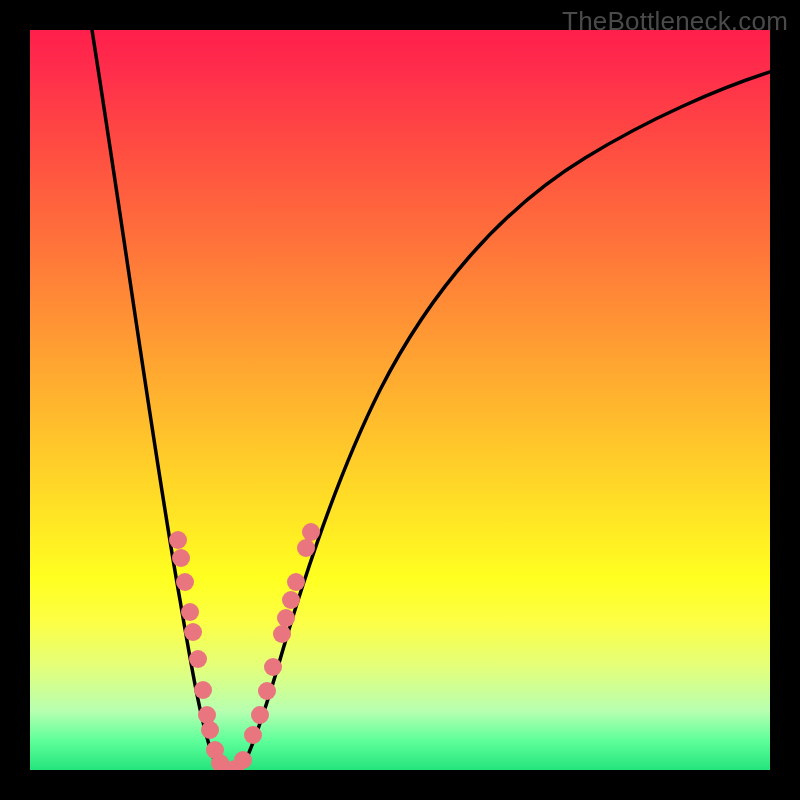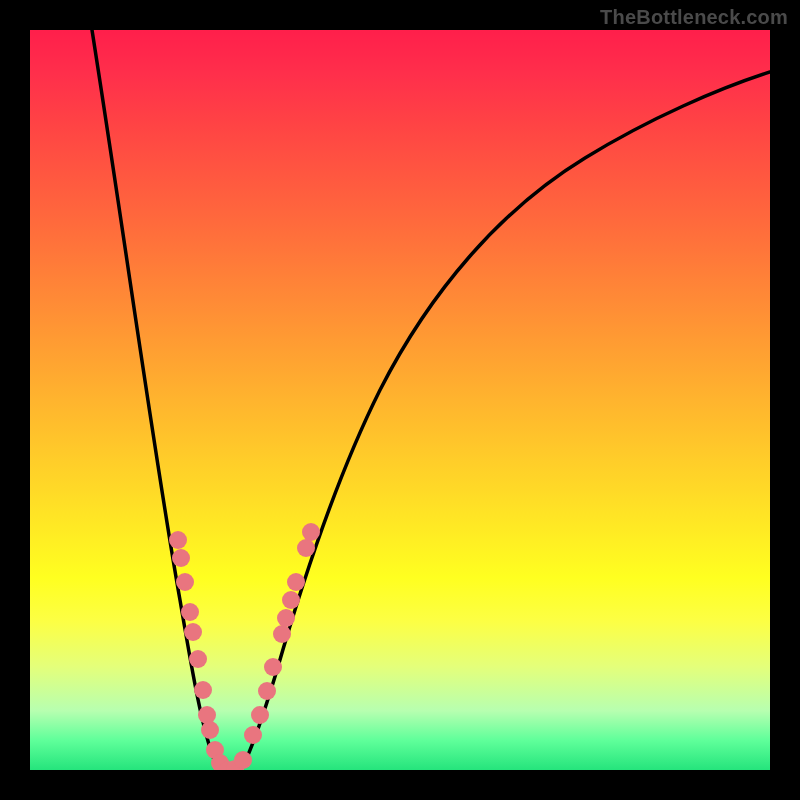--- a/index.html
+++ b/index.html
@@ -43,23 +43,23 @@
       #b7ffb0 92%,
       #5fff9a 96%,
       #25e47c 100%
     );
   }
   .watermark {
     position: absolute;
     top: 6px;
     right: 12px;
     color: #4a4a4a;
-    font-size: 20px;
+    font-size: 26px;
     letter-spacing: 0.2px;
-    font-weight: 700;
+    font-weight: 400;
     user-select: none;
   }
   svg.curve {
     position: absolute;
     inset: 0;
   }
 </style>
 </head>
 <body>
 

